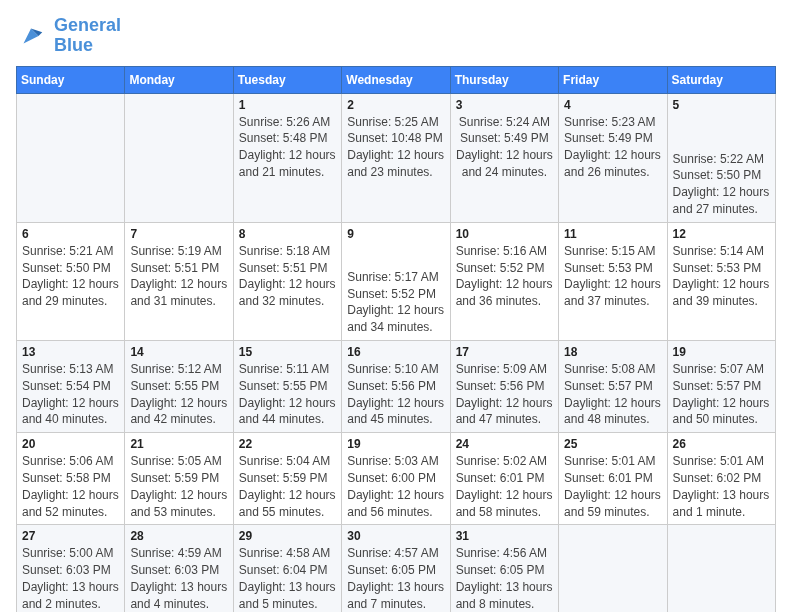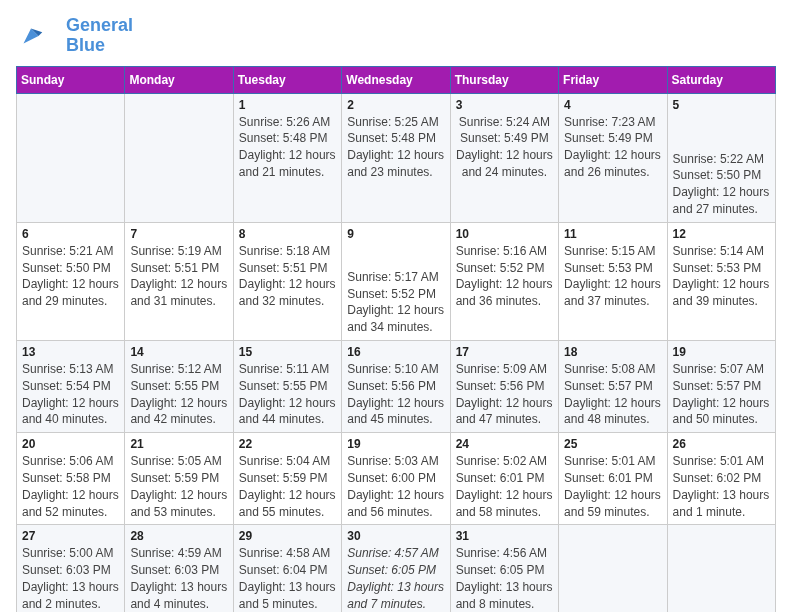--- a/index.html
+++ b/index.html
@@ -12,21 +12,21 @@
     }
     .header {
       display: flex;
       justify-content: space-between;
       align-items: flex-start;
       margin-bottom: 10px;
     }
     .logo {
       display: flex;
       align-items: center;
-      gap: 20px;
+      gap: 8px;
     }
     .logo-text {
       font-size: 18px;
       font-weight: bold;
       color: #333;
       line-height: 1.1;
     }
     .logo-text span {
       color: #4a90d9;
     }
@@ -45,21 +45,21 @@
     .location-title {
       font-size: 15px;
       color: #555;
     }
     table {
       width: 100%;
       border-collapse: collapse;
       font-size: 11px;
     }
     thead tr th {
-      background-color: #a21caf;
+      background-color: #3b82f6;
       color: #fff;
       padding: 6px 4px;
       text-align: left;
       font-size: 12px;
       font-weight: bold;
       border: 1px solid #3a6db0;
     }
     tbody tr td {
       border: 1px solid #ccc;
       vertical-align: top;
@@ -127,32 +127,32 @@
         <td class="empty"></td>
         <td>
           <div class="day-number">1</div>
           <div class="day-info" style="white-space: pre-line;">Sunrise: 5:26 AM
 Sunset: 5:48 PM
 Daylight: 12 hours and 21 minutes.</div>
         </td>
         <td>
           <div class="day-number">2</div>
           <div class="day-info" style="white-space: pre-line;">Sunrise: 5:25 AM
-Sunset: 5:48 PM
+Sunset: 10:48 PM
 Daylight: 12 hours and 23 minutes.</div>
         </td>
         <td>
           <div class="day-number">3</div>
           <div class="day-info" style="white-space: pre-line; text-align: center;">Sunrise: 5:24 AM
 Sunset: 5:49 PM
 Daylight: 12 hours and 24 minutes.</div>
         </td>
         <td>
           <div class="day-number">4</div>
-          <div class="day-info" style="white-space: pre-line;">Sunrise: 7:23 AM
+          <div class="day-info" style="white-space: pre-line;">Sunrise: 5:23 AM
 Sunset: 5:49 PM
 Daylight: 12 hours and 26 minutes.</div>
         </td>
         <td>
           <div class="day-number">5</div>
           <div class="day-info" style="white-space: pre-line; margin-top: 39px;">Sunrise: 5:22 AM
 Sunset: 5:50 PM
 Daylight: 12 hours and 27 minutes.</div>
         </td>
       </tr>
@@ -302,21 +302,21 @@
 Daylight: 13 hours and 4 minutes.</div>
         </td>
         <td>
           <div class="day-number">29</div>
           <div class="day-info" style="white-space: pre-line;">Sunrise: 4:58 AM
 Sunset: 6:04 PM
 Daylight: 13 hours and 5 minutes.</div>
         </td>
         <td>
           <div class="day-number">30</div>
-          <div class="day-info" style="white-space: pre-line; font-style: italic;">Sunrise: 4:57 AM
+          <div class="day-info" style="white-space: pre-line;">Sunrise: 4:57 AM
 Sunset: 6:05 PM
 Daylight: 13 hours and 7 minutes.</div>
         </td>
         <td>
           <div class="day-number">31</div>
           <div class="day-info" style="white-space: pre-line;">Sunrise: 4:56 AM
 Sunset: 6:05 PM
 Daylight: 13 hours and 8 minutes.</div>
         </td>
         <td class="empty"></td>

